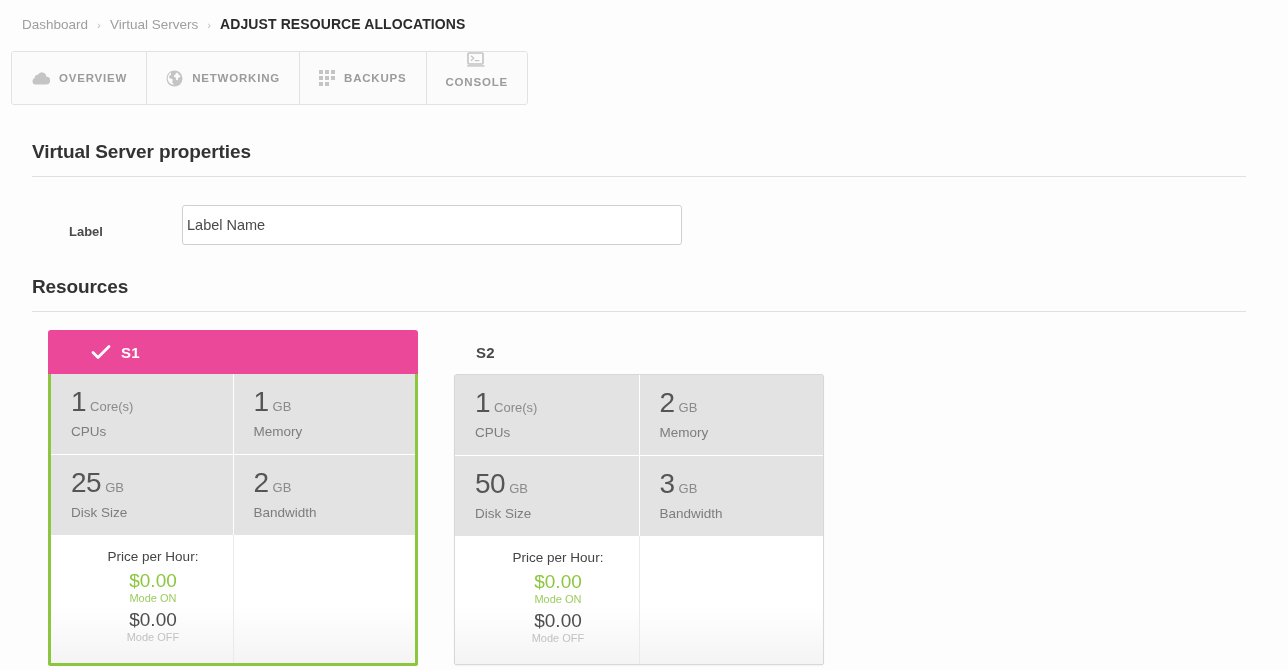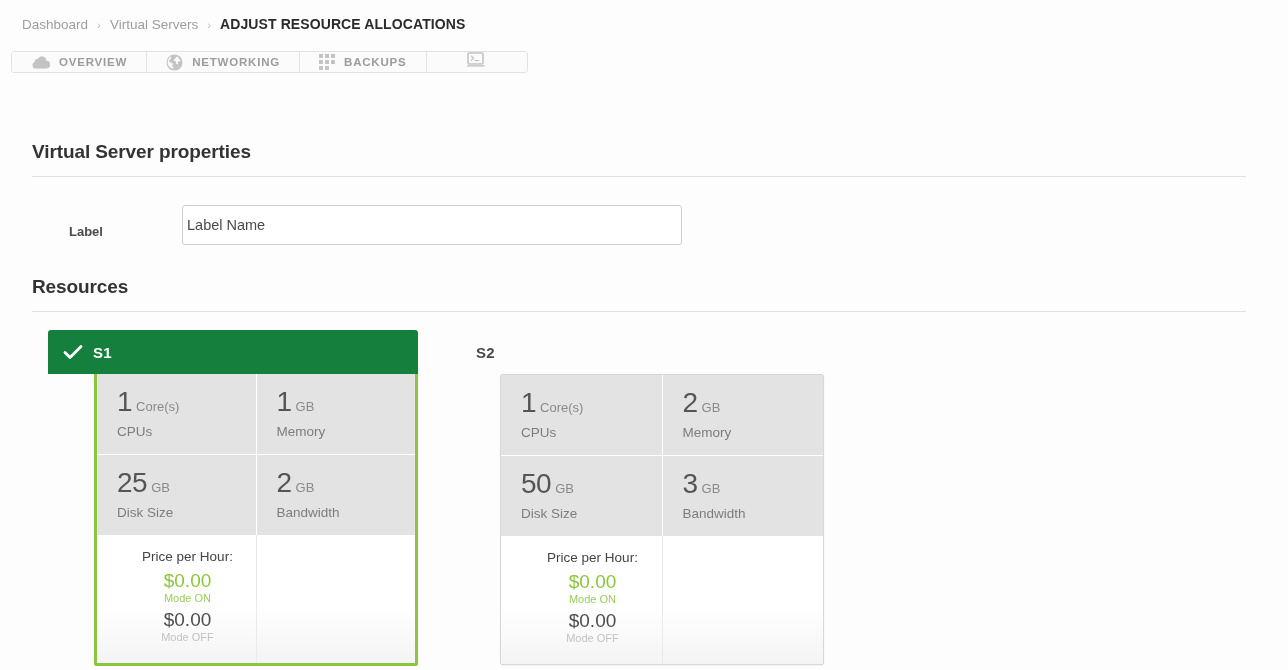--- a/index.html
+++ b/index.html
@@ -20,21 +20,21 @@
   }
   .breadcrumb .crumb { color: #9e9e9e; text-decoration: none; }
   .breadcrumb .sep { color: #bdbdbd; margin: 0 9px; font-size: 11.5px; }
   .breadcrumb .current {
     color: #2b2b2b; font-weight: bold; font-size: 14px; letter-spacing: .1px;
   }
 
   
   .tabbar {
     position: absolute; left: 11px; top: 51px;
-    display: flex; height: 22px;
+    display: flex; height: 54px;
     border: 1px solid #e2e2e2; border-radius: 3px;
     background: #fbfbfb;
     overflow: hidden;
   }
   .tab {
     display: flex; align-items: center; gap: 9px;
     padding: 0 19px; height: 100%;
     border-right: 1px solid #e2e2e2;
     background: #fbfbfb; cursor: pointer;
   }
@@ -84,37 +84,37 @@
   }
   .card-head .check {
     width: 22px; height: 22px; margin-left: 14px; margin-right: 9px;
     flex: 0 0 auto;
   }
   .card-head .cname {
     font-size: 15px; font-weight: bold; letter-spacing: .3px;
   }
 
   
-  .card.selected .card-head { background: #15803d; }
+  .card.selected .card-head { background: #ec4899; padding-left: 28px; }
   .card.selected .card-head .cname { color: #ffffff; }
   .card.selected .card-body {
     border: 3px solid #8cc63f; border-top: none;
     border-bottom-left-radius: 3px; border-bottom-right-radius: 3px;
   }
 
   
   .card.plain .card-head { background: transparent; padding-left: 22px; }
   .card.plain .card-head .cname { color: #4a4a4a; }
   .card.plain .card-body {
     border: 1px solid #d8d8d8;
     border-radius: 3px;
     box-shadow: 0 1px 2px rgba(0,0,0,.05);
   }
 
-  .card-body { background: #0f766e; margin-left: 46px; }
+  .card-body { background: #0f766e; }
 
   .spec-grid {
     display: grid; grid-template-columns: 1fr 1fr;
     background: #ffffff; gap: 1px;
   }
   .spec {
     background: #e3e3e3; height: 80px;
     padding: 14px 0 0 20px;
   }
   .spec .big {

